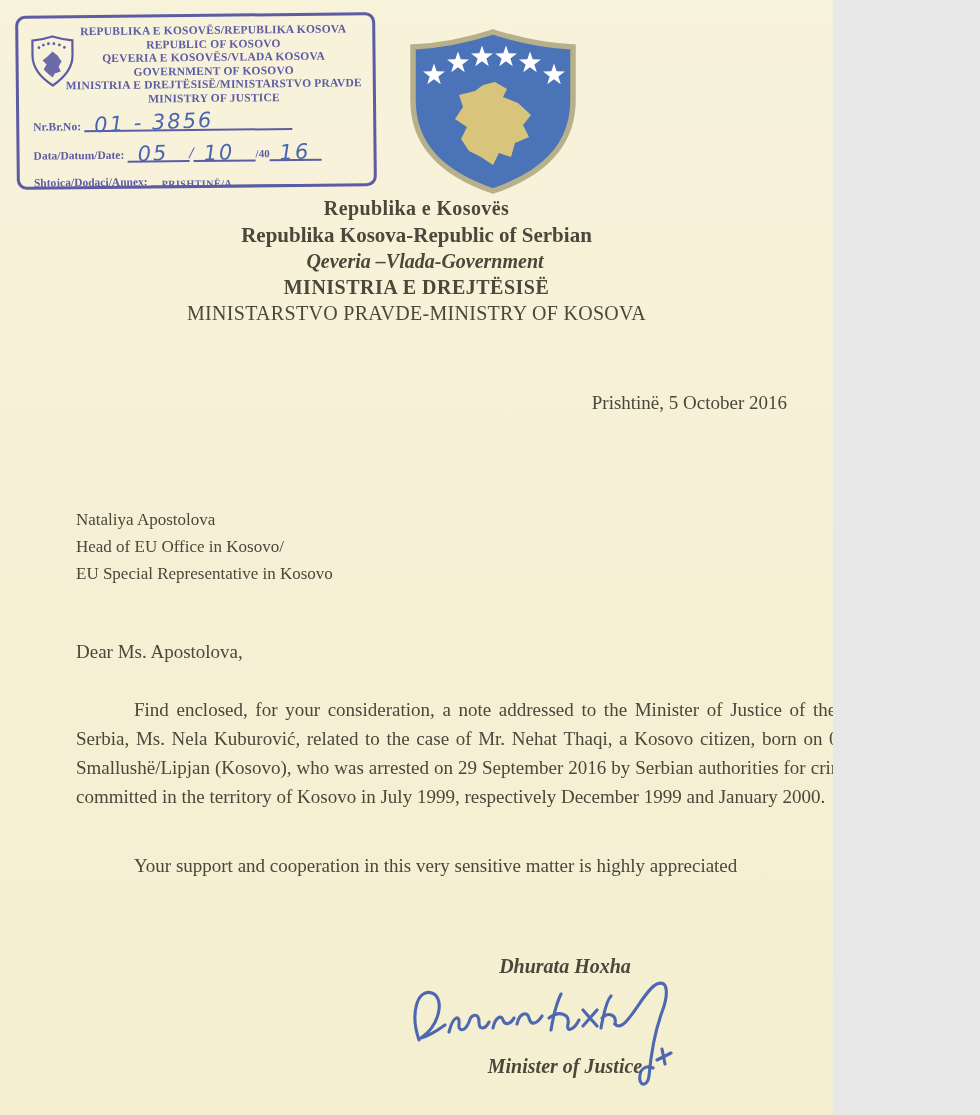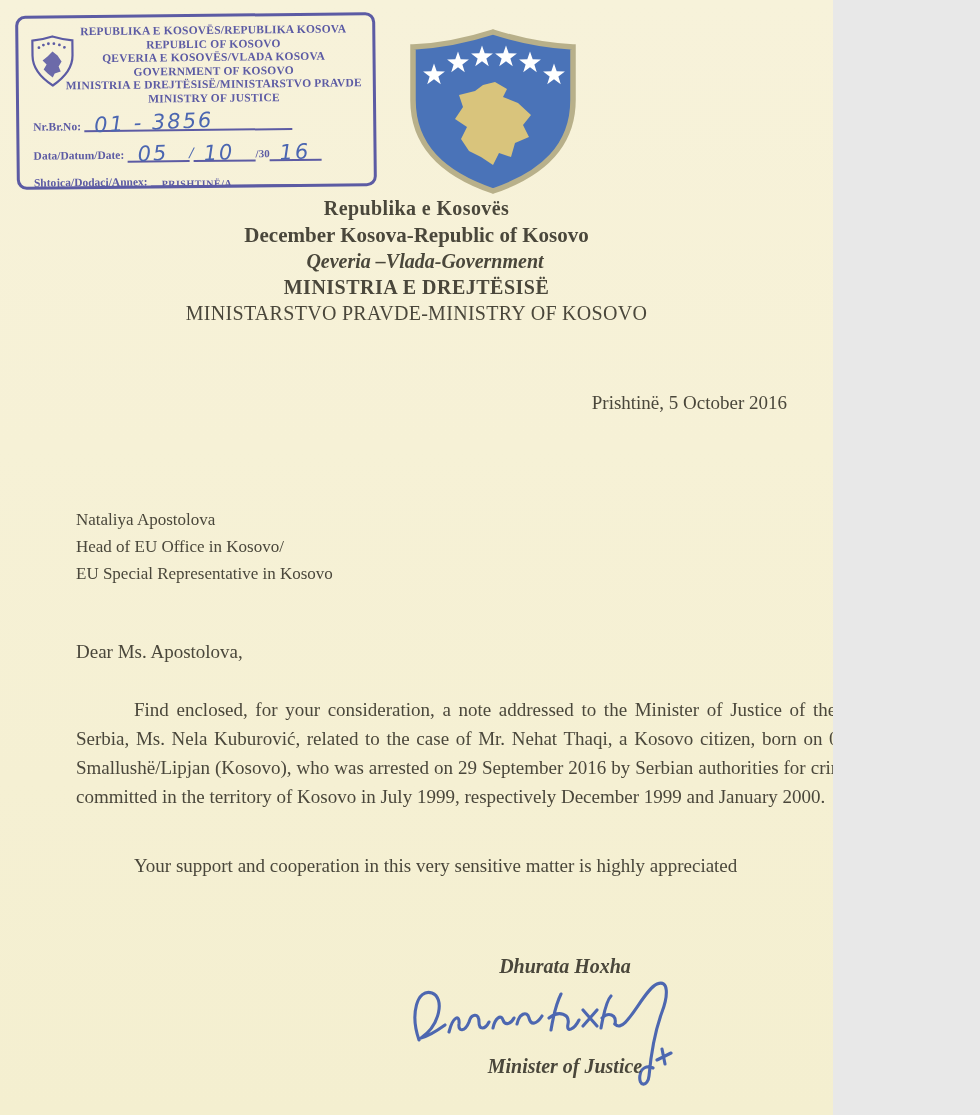--- a/index.html
+++ b/index.html
@@ -135,21 +135,21 @@
       <div>GOVERNMENT OF KOSOVO</div>
       <div>MINISTRIA E DREJTËSISË/MINISTARSTVO PRAVDE</div>
       <div>MINISTRY OF JUSTICE</div>
     </div>
     <div class="s-row s-row-number">
       <span>Nr.Br.No:</span>
       <span class="s-underline u-number"><span class="hand">01 - 3856</span></span>
     </div>
     <div class="s-row s-row-date">
       <span>Data/Datum/Date:</span>
-      <span class="s-underline u-day"><span class="hand">05</span></span><span class="s-sep">/</span><span class="s-underline u-month"><span class="hand">10</span></span><span class="s-sep s-sep-printed">/30</span><span class="s-underline u-year"><span class="hand">16</span></span>
+      <span class="s-underline u-day"><span class="hand">05</span></span><span class="s-sep">/</span><span class="s-underline u-month"><span class="hand">10</span></span><span class="s-sep s-sep-printed">/40</span><span class="s-underline u-year"><span class="hand">16</span></span>
     </div>
     <div class="s-row s-row-annex">
       <span>Shtojca/Dodaci/Annex:</span>
       <span class="s-underline u-annex"></span>
     </div>
     <div class="s-city">PRISHTINË/A</div>
   </div>
 
   <svg class="arms" width="182" height="172" viewBox="0 0 182 172">
     <path d="M91,6 C119,15 149,20 171,21 L171,74 C171,120 141,148 91,165 C41,148 11,120 11,74 L11,21 C33,20 63,15 91,6 Z" style="fill:var(--arms-blue); stroke:var(--arms-border)" stroke-width="5.5"></path>
@@ -159,24 +159,24 @@
       <path transform="translate(80,31) scale(1.15)" d="M0,-10 L2.35,-3.24 L9.51,-3.09 L3.8,1.24 L5.88,8.09 L0,3.8 L-5.88,8.09 L-3.8,1.24 L-9.51,-3.09 L-2.35,-3.24 Z"></path>
       <path transform="translate(104,31) scale(1.15)" d="M0,-10 L2.35,-3.24 L9.51,-3.09 L3.8,1.24 L5.88,8.09 L0,3.8 L-5.88,8.09 L-3.8,1.24 L-9.51,-3.09 L-2.35,-3.24 Z"></path>
       <path transform="translate(128,37) scale(1.15)" d="M0,-10 L2.35,-3.24 L9.51,-3.09 L3.8,1.24 L5.88,8.09 L0,3.8 L-5.88,8.09 L-3.8,1.24 L-9.51,-3.09 L-2.35,-3.24 Z"></path>
       <path transform="translate(152,49) scale(1.15)" d="M0,-10 L2.35,-3.24 L9.51,-3.09 L3.8,1.24 L5.88,8.09 L0,3.8 L-5.88,8.09 L-3.8,1.24 L-9.51,-3.09 L-2.35,-3.24 Z"></path>
     </g>
     <polygon points="93,56 105,63 101,71 116,77 129,89 121,99 127,111 113,117 109,131 97,127 91,139 79,131 67,125 59,113 65,101 53,93 61,81 57,69 73,65 81,59" style="fill:var(--arms-gold)"></polygon>
   </svg>
 
   <div class="letterhead">
     <div class="lh1">Republika e Kosovës</div>
-    <div class="lh2">December Kosova-Republic of Kosovo</div>
+    <div class="lh2">Republika Kosova-Republic of Serbian</div>
     <div class="lh3">Qeveria –Vlada-Government</div>
     <div class="lh4">MINISTRIA E DREJTËSISË</div>
-    <div class="lh5">MINISTARSTVO PRAVDE-MINISTRY OF KOSOVO</div>
+    <div class="lh5">MINISTARSTVO PRAVDE-MINISTRY OF KOSOVA</div>
   </div>
 
   <div class="dateline">Prishtinë, 5 October 2016</div>
 
   <div class="recipient">
     <div>Nataliya Apostolova</div>
     <div>Head of EU Office in Kosovo/</div>
     <div>EU Special Representative in Kosovo</div>
   </div>
 

